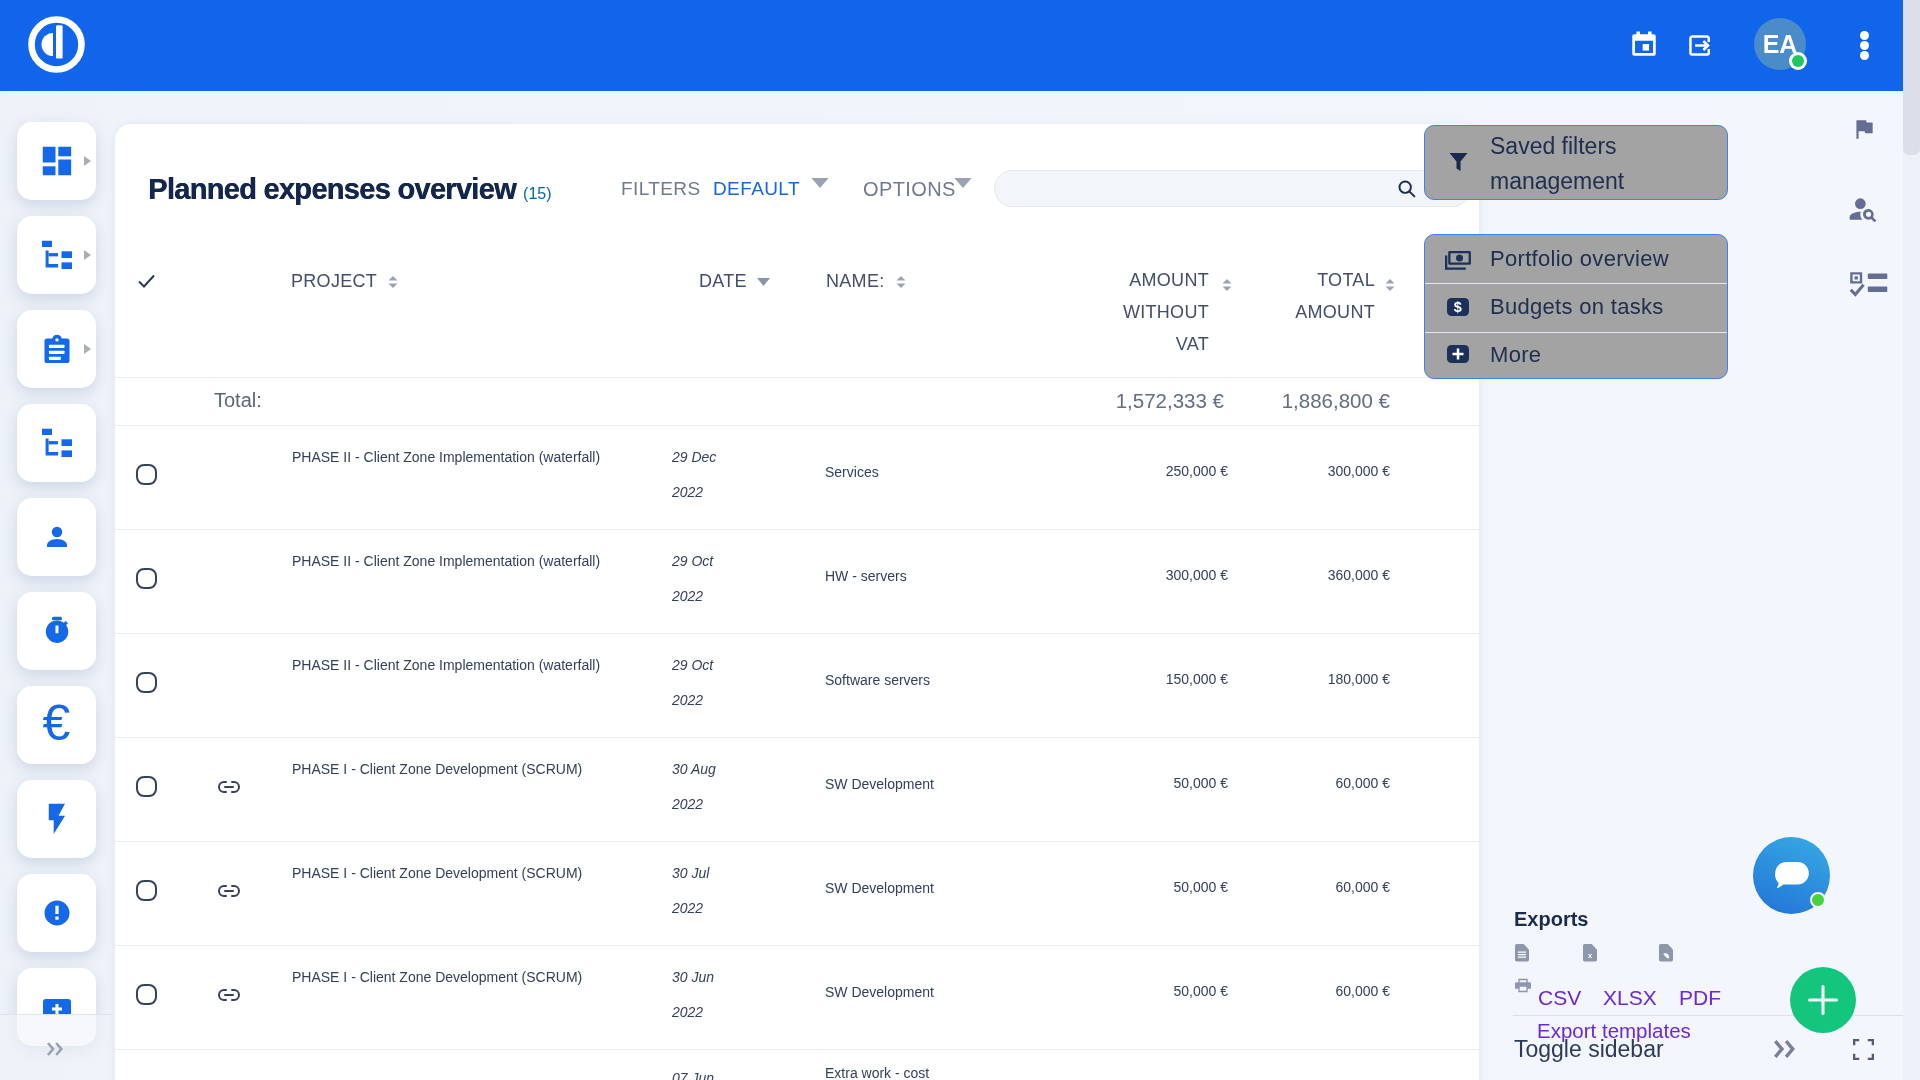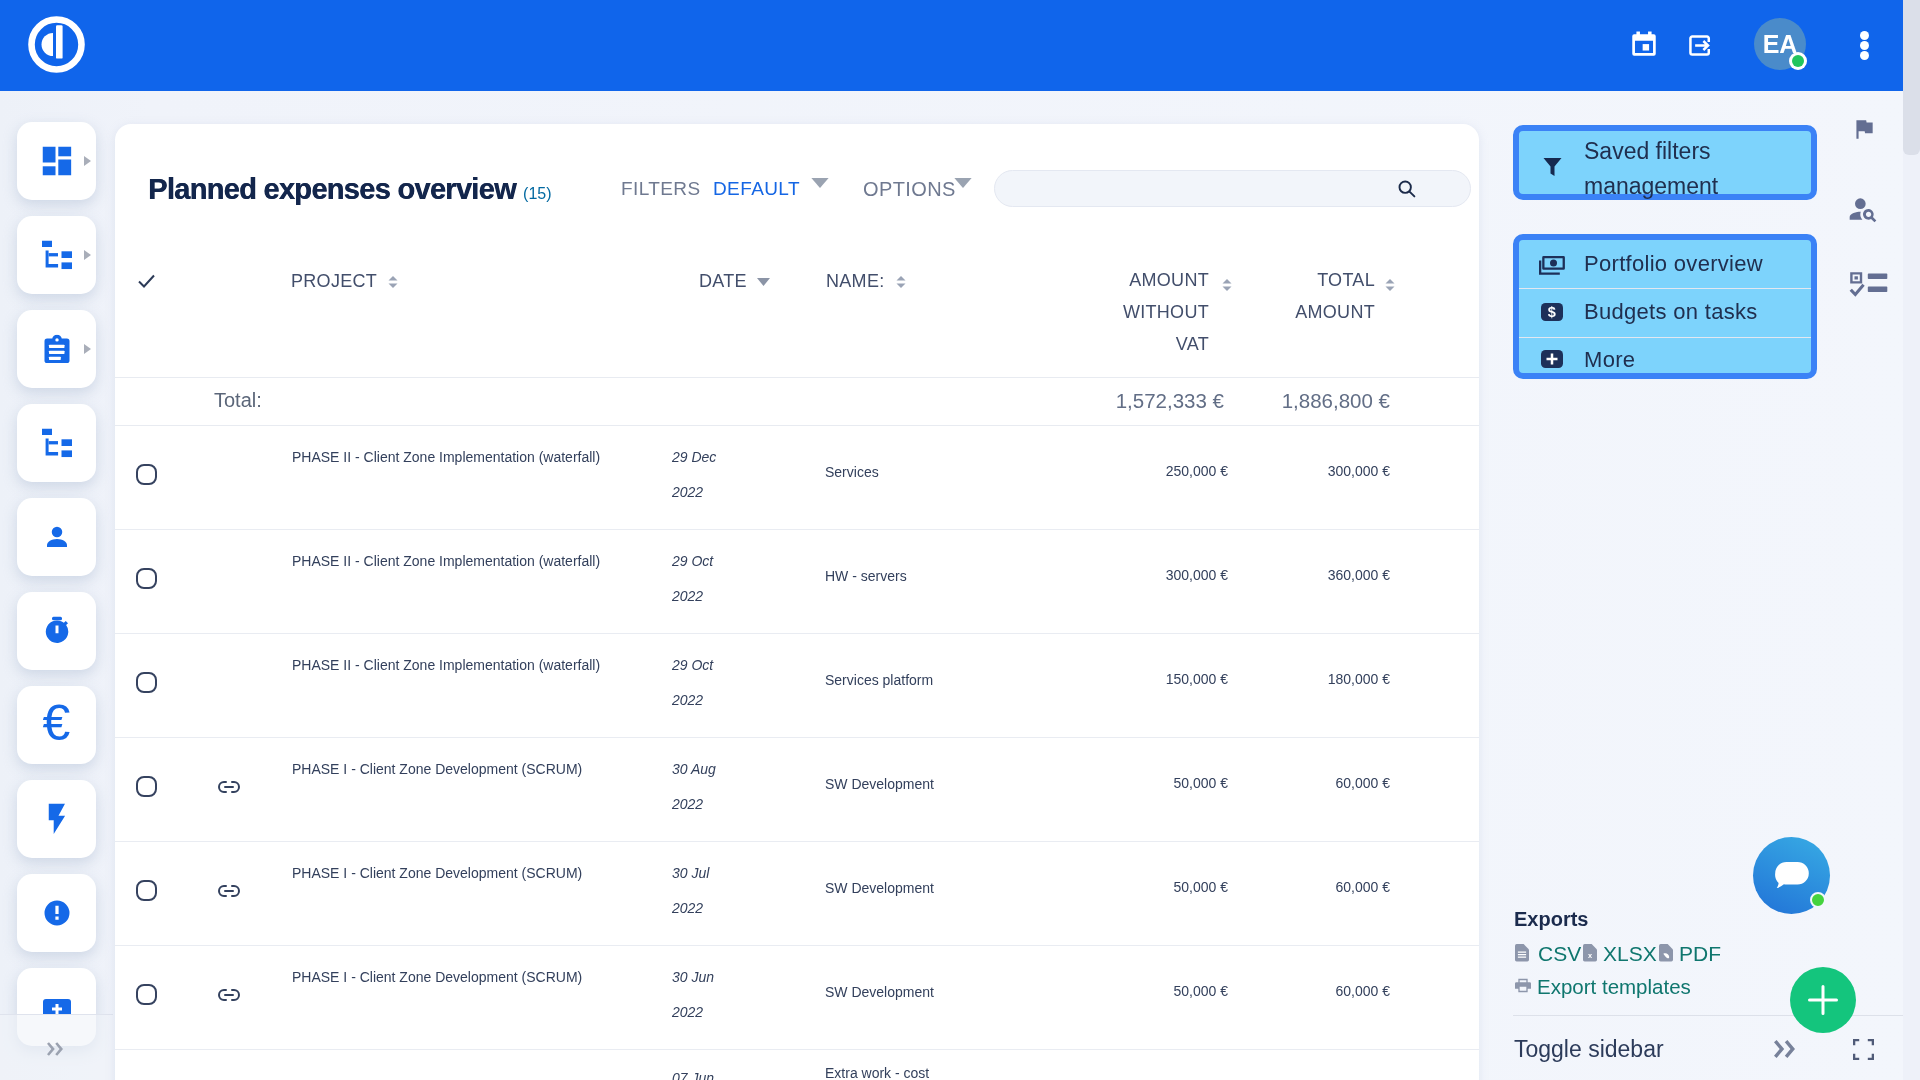--- a/index.html
+++ b/index.html
@@ -220,21 +220,21 @@
     <div class="prj">PHASE II - Client Zone Implementation (waterfall)</div>
     <div class="dt">29 Oct<br>2022</div>
     <div class="nm">HW - servers</div>
     <div class="am">300,000 €</div>
     <div class="tam">360,000 €</div>
   </div>
   <div class="row" style="top:634px;">
     <div class="cb"></div>
     <div class="prj">PHASE II - Client Zone Implementation (waterfall)</div>
     <div class="dt">29 Oct<br>2022</div>
-    <div class="nm">Services platform</div>
+    <div class="nm">Software servers</div>
     <div class="am">150,000 €</div>
     <div class="tam">180,000 €</div>
   </div>
   <div class="row" style="top:738px;">
     <div class="cb"></div>
     <svg class="lnk" width="22" height="12" viewBox="0 0 22 12" fill="none" stroke="#33415e" stroke-width="2">
       <path d="M8 1 H6 a5 5 0 0 0 0 10 h2 M14 1 h2 a5 5 0 0 1 0 10 h-2" stroke-linecap="round"></path>
       <line x1="7" y1="6" x2="15" y2="6" stroke-linecap="round"></line>
     </svg>
     <div class="prj">PHASE I - Client Zone Development (SCRUM)</div>
@@ -267,21 +267,21 @@
     <div class="am">50,000 €</div>
     <div class="tam">60,000 €</div>
   </div>
   <div class="row" style="top:1050px;border-bottom:none;">
     <div class="dt" style="top:11px;">07 Jun<br>2022</div>
     <div class="nm" style="top:15px;">Extra work - cost</div>
   </div>
 </div>
 
 <style>
-  .sbtn { position:absolute; left:1513px; width:304px; background:#7dd3fc; border:6px solid #3b82f6; border-radius:10px; font-size:22px; letter-spacing:0.3px; color:#202f4f; }
+  .sbtn { position:absolute; left:1424px; width:304px; background:#a3a3a3; border:1px solid #3b82f6; border-radius:10px; font-size:22px; letter-spacing:0.3px; color:#202f4f; }
 </style>
 <div id="right-panel">
   <div class="sbtn" style="top:125px;height:75px;">
     <svg style="position:absolute;left:21px;top:24px;" width="25" height="24" viewBox="0 0 24 24" fill="#16294f">
       <path d="M3 3h18l-7 8.5V21l-4-2.5V11.5z"></path>
     </svg>
     <div style="position:absolute;left:65px;top:3px;line-height:35px;font-size:23px;letter-spacing:0;">Saved filters<br>management</div>
   </div>
   <div class="sbtn" style="top:234px;height:145px;">
     <div style="position:absolute;left:0;top:48px;width:100%;height:1px;background:#e3e7f0;"></div>
@@ -320,21 +320,21 @@
     <path d="M0.6 19.8 l2.3-2.1 3.3 3.6 7.2-8.5 2.3 1.9 -9.3 11 z"></path>
   </svg>
 
   <div class="abs" style="left:1753px;top:837px;width:77px;height:77px;border-radius:50%;background:linear-gradient(205deg,#38ace4,#2172d7);"></div>
   <svg class="abs" style="left:1775px;top:862px;" width="34" height="31" viewBox="0 0 34 31">
     <path d="M11.5 0 h11 a11.3 11.3 0 0 1 11.3 11.3 a11.3 11.3 0 0 1 -11.3 11.3 h-11 a11.3 11.3 0 0 1 -2.6 -0.3 c-2.2 1.9 -4.6 3.2 -7.2 3.8 c1 -1.5 1.7 -3.2 1.9 -5.2 A11.3 11.3 0 0 1 0.2 11.3 A11.3 11.3 0 0 1 11.5 0 z" fill="#fff"></path>
   </svg>
   <div class="abs" style="left:1810px;top:892px;width:16px;height:16px;border-radius:50%;background:#44d33e;border:2.5px solid #f2f7fd;"></div>
 
   <div class="abs" style="left:1514px;top:908px;font-size:20px;font-weight:bold;color:#1b2b4d;">Exports</div>
-  <style> .exp { position:absolute; font-size:21px; color:#0f766e; } .fic{position:absolute;} </style>
+  <style> .exp { position:absolute; font-size:21px; color:#6d28d9;margin-top:44px; } .fic{position:absolute;} </style>
   <svg class="fic" style="left:1515px;top:944px;" width="14" height="17.5" viewBox="0 0 17 21" fill="#8d96ab">
     <path d="M10.5 0H2a2 2 0 0 0-2 2v17a2 2 0 0 0 2 2h13a2 2 0 0 0 2-2V6.5L10.5 0z"></path>
     <path d="M3.5 9h10v1.6h-10z M3.5 12h10v1.6h-10z M3.5 15h10v1.6h-10z" fill="#fff"></path>
   </svg>
   <div class="exp" style="left:1538px;top:942px;">CSV</div>
   <svg class="fic" style="left:1583px;top:944px;" width="14" height="17.5" viewBox="0 0 17 21" fill="#8d96ab">
     <path d="M10.5 0H2a2 2 0 0 0-2 2v17a2 2 0 0 0 2 2h13a2 2 0 0 0 2-2V6.5L10.5 0z"></path>
     <text x="8.5" y="16.5" font-size="9" font-weight="bold" fill="#fff" text-anchor="middle" font-family="Liberation Sans, sans-serif">x</text>
   </svg>
   <div class="exp" style="left:1603px;top:942px;">XLSX</div>

